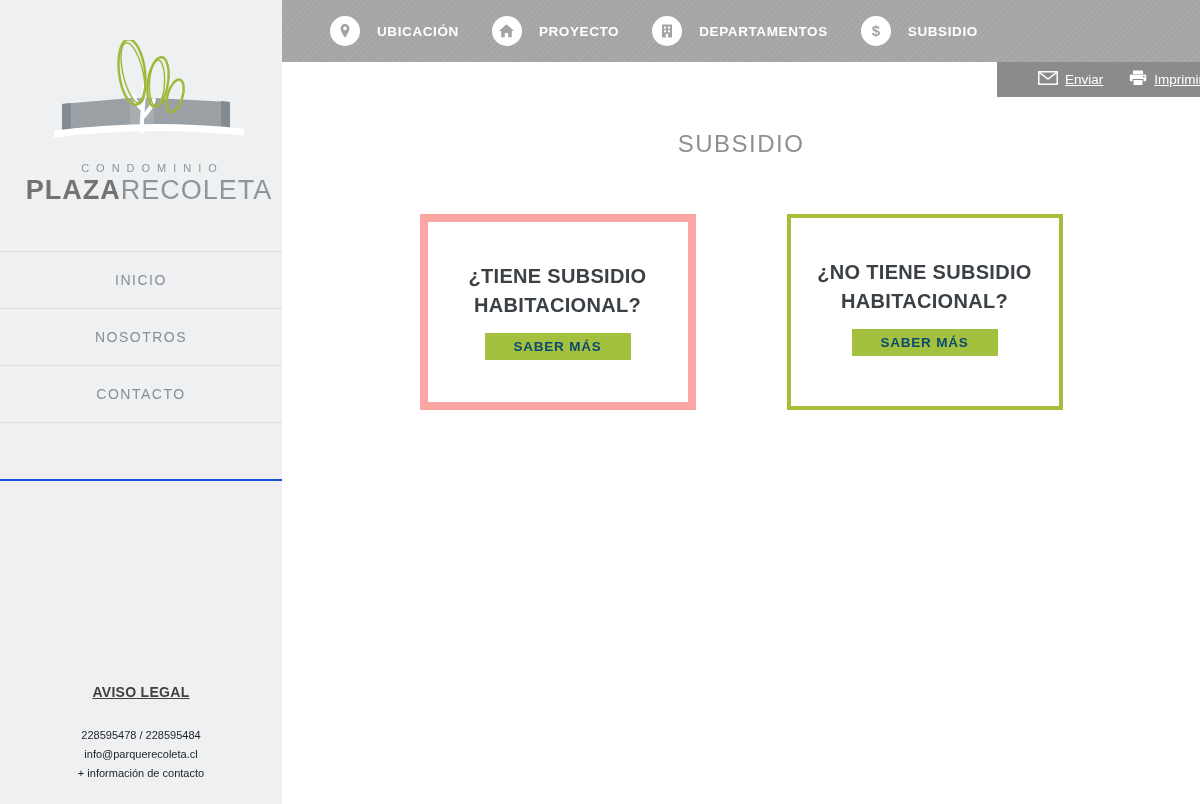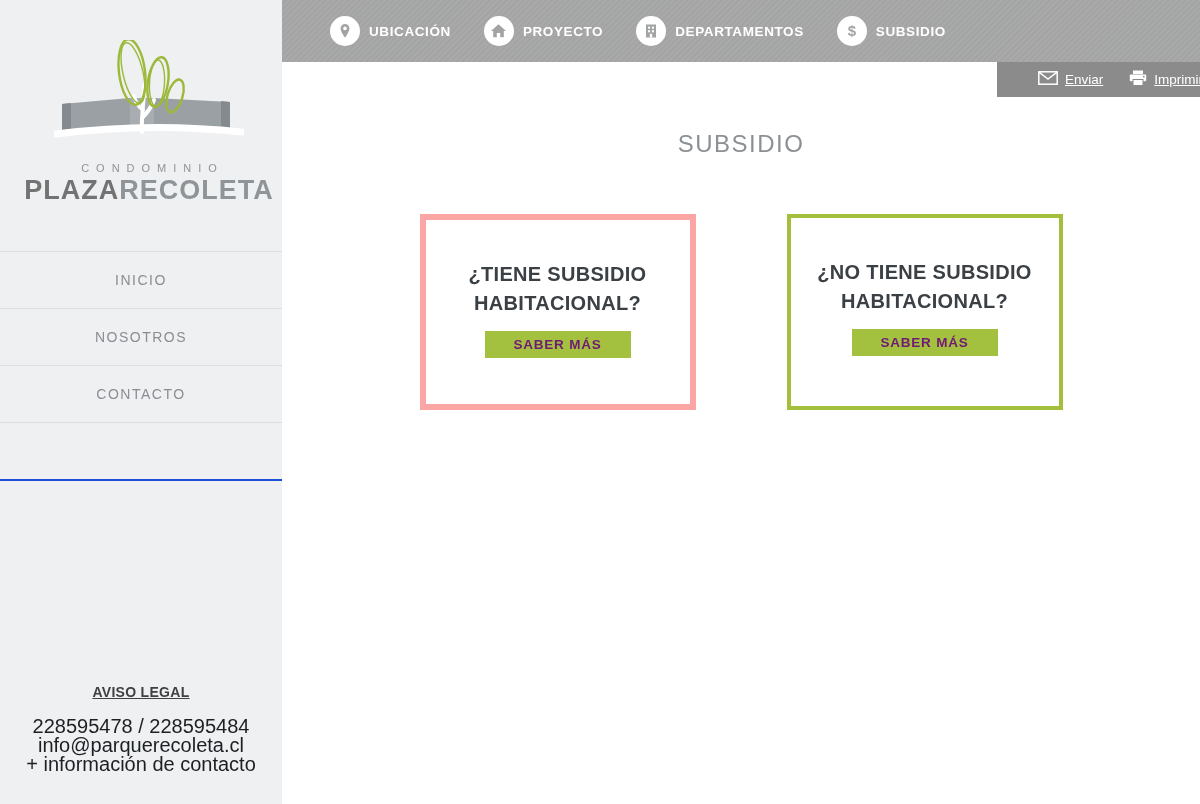--- a/index.html
+++ b/index.html
@@ -9,66 +9,66 @@
 
   
   .sidebar { position:absolute; left:0; top:0; width:282px; height:804px;
     background:#eef0f2; }
   .logo { position:absolute; top:40px; left:8px; width:282px; text-align:center; cursor:pointer; }
   .logo svg { display:block; margin:0 auto; }
   .logo-condominio { margin-top:4px; font-size:11px; letter-spacing:7px; color:#8f9498;
     font-weight:400; text-indent:7px; }
   .logo-name { margin-top:1px; font-size:27px; letter-spacing:1px; color:#8f9498; }
   .logo-name .plaza { color:#737373; font-weight:bold; }
-  .logo-name .recoleta { font-weight:700; }
+  .logo-name .recoleta { font-weight:400; }
 
   .side-menu { position:absolute; top:251px; left:0; width:282px;
     border-bottom:2px solid #1d4ed8; }
   .side-menu-item { height:57px; display:flex; align-items:center; justify-content:center;
     border-top:1px solid #dcdee0; font-size:14px; letter-spacing:1.5px; color:#8a8e92;
     cursor:pointer; }
   .side-menu-item.empty { cursor:default; }
 
   .side-footer { position:absolute; top:683px; left:0; width:282px; text-align:center;
     color:#1d2023; }
   .legal-link { display:inline-block; font-size:14px; font-weight:bold;
     text-decoration:underline; color:#404040; letter-spacing:0.3px; cursor:pointer; }
-  .contact-block { margin-top:16px; font-size:20px; line-height:19px; }
+  .contact-block { margin-top:25px; font-size:11px; line-height:19px; }
   .contact-link { color:#1d2023; cursor:pointer; }
 
   
   .main { position:absolute; left:282px; top:0; width:918px; height:804px; background:#fff; }
 
   .topnav { position:absolute; left:0; top:0; width:918px; height:62px;
     background:repeating-linear-gradient(135deg,#a9a9a9 0px,#a9a9a9 2px,#a3a4a4 2px,#a3a4a4 4px);
     display:flex; align-items:center; padding-left:48px; }
-  .nav-item { display:flex; align-items:center; gap:9px; margin-right:33px; cursor:pointer; }
+  .nav-item { display:flex; align-items:center; gap:17px; margin-right:33px; cursor:pointer; }
   .nav-icon { width:30px; height:30px; border-radius:50%; background:#fff;
     display:flex; align-items:center; justify-content:center; flex:0 0 30px; }
   .nav-label { color:#fff; font-size:13.5px; font-weight:bold; letter-spacing:0.6px; }
 
   .action-bar { position:absolute; top:62px; right:0; width:203px; height:35px;
     background:#8b8b8b; display:flex; align-items:center; justify-content:center; gap:26px;padding-left:44px; }
   .action-item { display:flex; align-items:center; gap:7px; cursor:pointer; }
   .action-label { color:#fff; font-size:13.5px; text-decoration:underline; }
 
   .content { position:absolute; left:0; top:62px; width:918px; }
   .page-title { margin-top:68px; text-align:center; font-size:24px; font-weight:400;
     color:#8b9094; letter-spacing:1.5px; }
   .intro { margin:24px auto 0; width:680px; text-align:center; font-style:italic;
     font-size:17.5px; line-height:22px; color:#4a5056; }
 
   .cards { margin-top:56px; display:flex; justify-content:center; gap:91px; }
   .card { width:276px; height:196px; background:#fff; text-align:center; }
-  .card.gray  { border:6px solid #fca5a5; }
+  .card.gray  { border:8px solid #fca5a5; }
   .card.green { border:4px solid #a3bf3c; }
   .card-question { margin:40px auto 0; width:230px; font-size:20px; font-weight:bold;
     color:#3b4045; line-height:29px; letter-spacing:0.3px; }
   .card-cta { display:inline-block; margin-top:13px; width:146px; height:27px;
-    line-height:27px; background:#a4c03f; color:#701a75; font-size:13.5px; font-weight:bold;
+    line-height:27px; background:#a4c03f; color:#0c4a6e; font-size:13.5px; font-weight:bold;
     letter-spacing:0.8px; border:none; cursor:pointer; }
 </style>
 </head>
 <body>
 
 <div class="app">
 
   <aside class="sidebar">
 
     <div class="logo">

